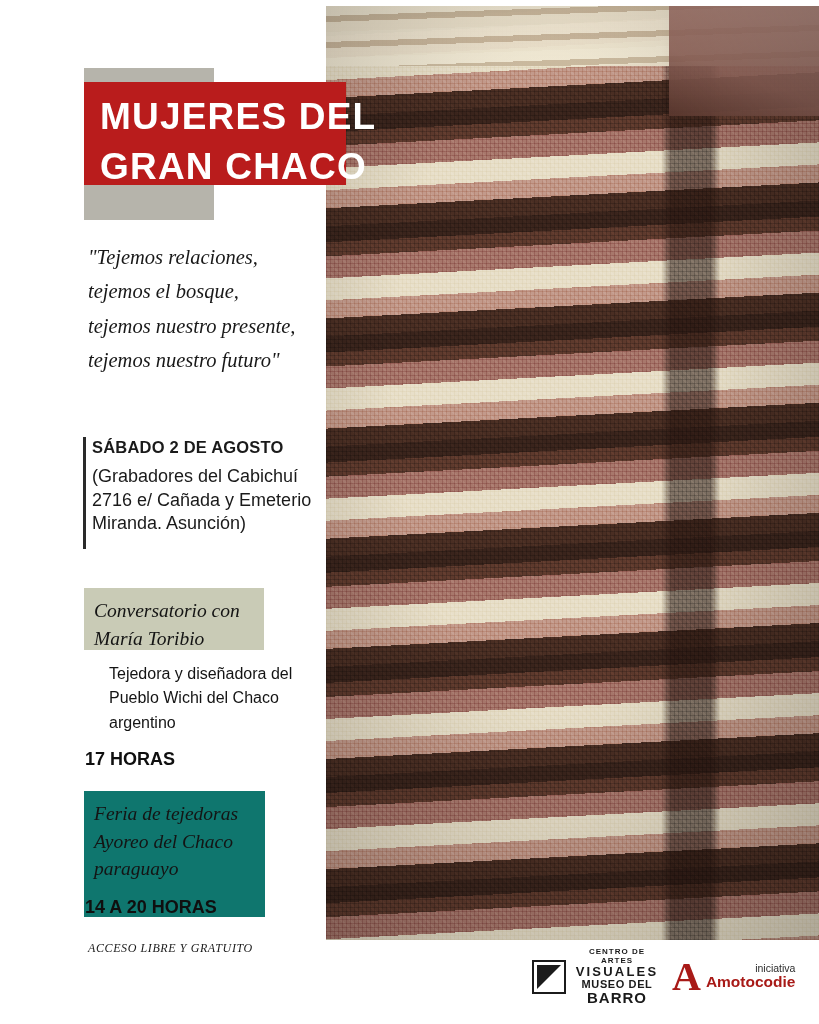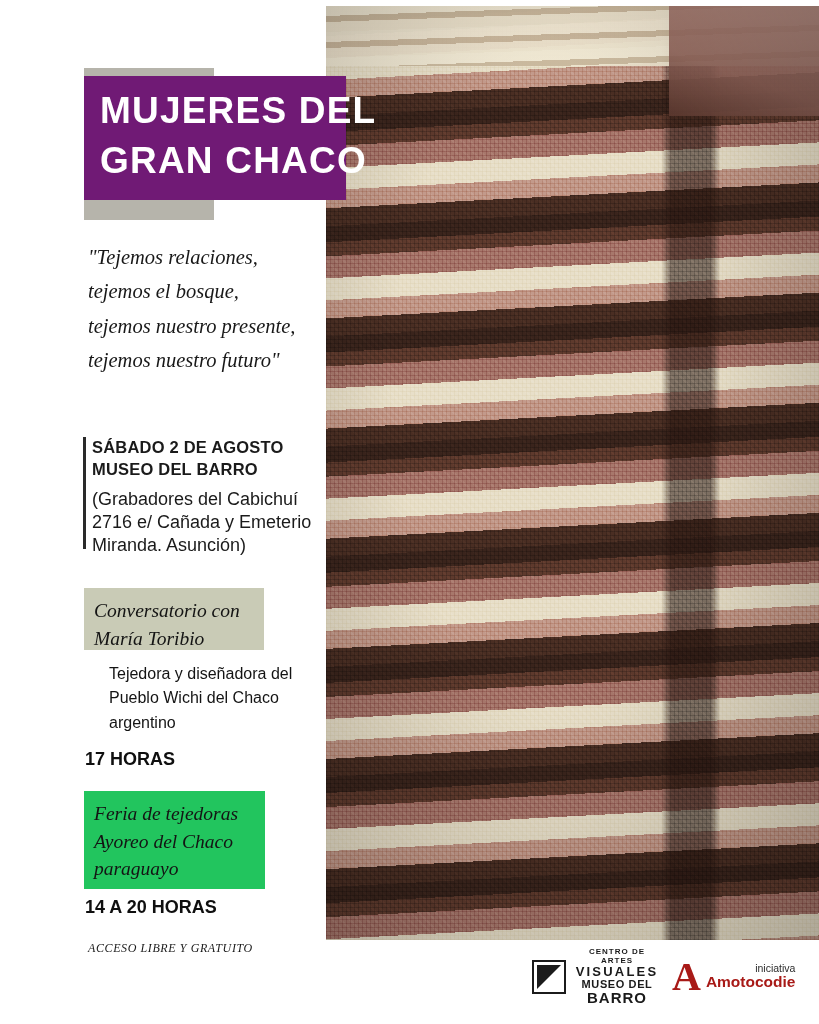--- a/index.html
+++ b/index.html
@@ -81,24 +81,24 @@
     position: absolute;
     left: 84px;
     top: 68px;
     width: 130px;
     height: 152px;
     background: #b6b4ab;
   }
   .title-box {
     position: absolute;
     left: 84px;
-    top: 76px;
+    top: 82px;
     width: 262px;
-    height: 124px;
-    background: #701a75;
+    height: 103px;
+    background: #b91c1c;
   }
   .title-box .line {
     color: #ffffff;
     font-weight: bold;
     font-size: 37px;
     letter-spacing: 1.2px;
     line-height: 1.05;
     white-space: nowrap;
   }
   .title-box .line1 { position: absolute; left: 16px; top: 16px; }
@@ -159,22 +159,22 @@
     left: 84px;
     top: 588px;
     width: 180px;
     height: 62px;
     background: #c9cbb6;
   }
   .hl-2 {
     left: 84px;
     top: 791px;
     width: 181px;
-    height: 98px;
-    background: #22c55e;
+    height: 126px;
+    background: #0f766e;
   }
 
   .body-text {
     position: absolute;
     left: 85px;
     top: 662px;
     width: 225px;
     font-size: 16px;
     line-height: 1.52;
     color: #141414;
@@ -272,21 +272,20 @@
 <div class="title-box">
   <div class="line line1">MUJERES DEL</div>
   <div class="line line2">GRAN CHACO</div>
 </div>
 
 <div class="quote">"Tejemos relaciones, tejemos el bosque, tejemos nuestro presente, tejemos nuestro futuro"</div>
 
 <div class="venue-rule"></div>
 <div class="venue">
   <div class="big">SÁBADO 2 DE AGOSTO</div>
-  <div class="big">MUSEO DEL BARRO</div>
   <div class="addr">(Grabadores del Cabichuí 2716 e/ Cañada y Emeterio Miranda. Asunción)</div>
 </div>
 
 <div class="hl hl-1">Conversatorio con María Toribio</div>
 <div class="body-text">Tejedora y diseñadora del Pueblo Wichi del Chaco argentino</div>
 <div class="hours hours-1">17 HORAS</div>
 
 <div class="hl hl-2">Feria de tejedoras Ayoreo del Chaco paraguayo</div>
 <div class="hours hours-2">14 A 20 HORAS</div>
 

